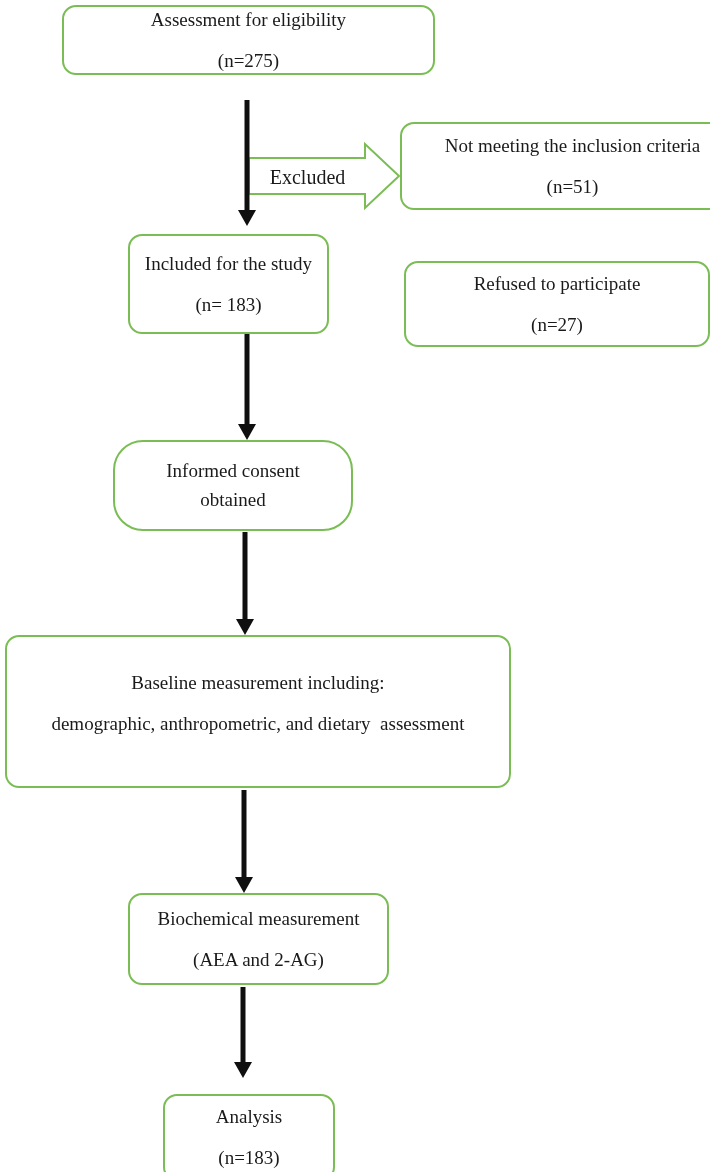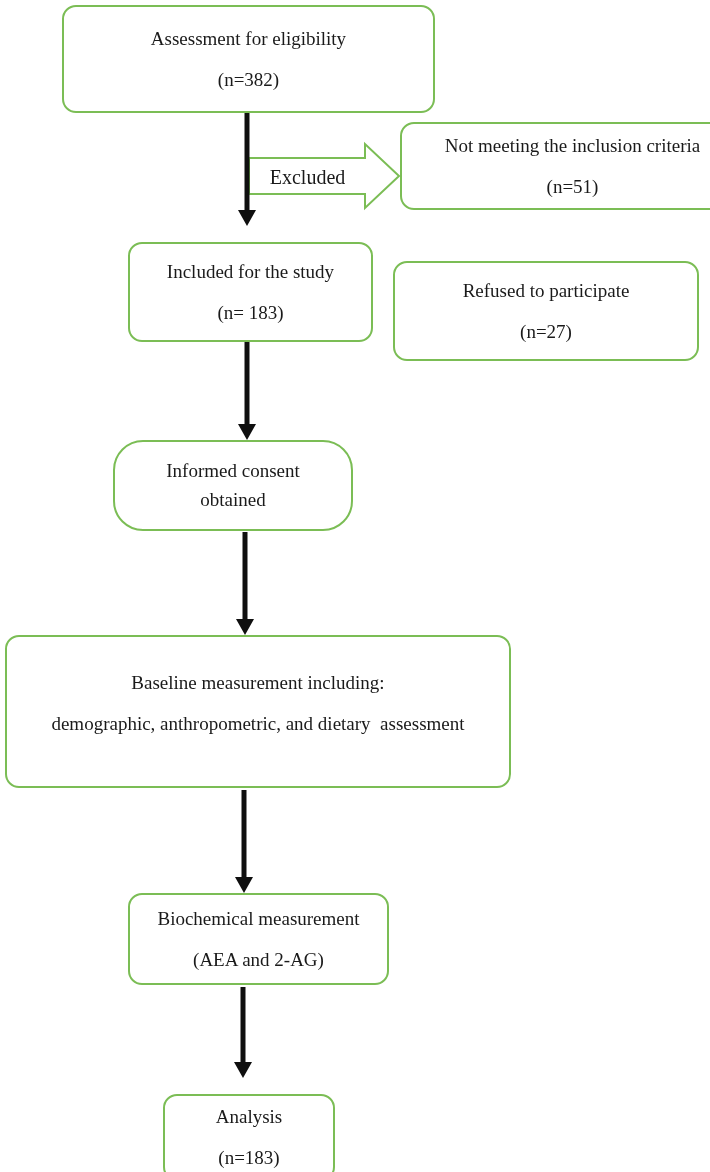--- a/index.html
+++ b/index.html
@@ -29,24 +29,24 @@
     flex-direction:column;
     align-items:center;
     justify-content:center;
     text-align:center;
     font-size:19px;
     line-height:1.15;
   }
   .flow-box .bline{white-space:pre-wrap;}
   .gap-lg{gap:19px;}
   .gap-sm{gap:7px;border-radius:30px;}
-  #box-assessment{left:62px;top:5px;width:373px;height:108px;}
+  #box-assessment{left:62px;top:5px;width:373px;height:70px;}
   #box-not-meeting{left:400px;top:122px;width:345px;height:88px;}
-  #box-included{left:128px;top:242px;width:245px;height:100px;font-family:Liberation Serif, serif;}
-  #box-refused{left:393px;top:261px;width:306px;height:100px;}
+  #box-included{left:128px;top:234px;width:201px;height:100px;font-family:Liberation Serif, serif;}
+  #box-refused{left:404px;top:261px;width:306px;height:86px;}
   #box-informed{left:113px;top:440px;width:240px;height:91px;}
   #box-baseline{left:5px;top:635px;width:506px;height:153px;padding-bottom:16px;}
   #box-biochemical{left:128px;top:893px;width:261px;height:92px;}
   #box-analysis{left:163px;top:1078px;width:172px;height:87px;margin-top:16px;}
   .excluded-label{
     position:absolute;
     left:250px;top:160px;width:115px;height:34px;
     display:flex;align-items:center;justify-content:center;
     font-size:20px;
   }
@@ -86,21 +86,21 @@
     <g>
       <line class="arrow-line" x1="243" y1="987" x2="243" y2="1064"></line>
       <polygon class="arrow-head" points="234,1062 252,1062 243,1078"></polygon>
     </g>
   </svg>
 
   <div class="excluded-label">Excluded</div>
 
   <div class="flow-box gap-lg" id="box-assessment">
     <span class="bline">Assessment for eligibility</span>
-    <span class="bline">(n=382)</span>
+    <span class="bline">(n=275)</span>
   </div>
 
   <div class="flow-box gap-lg" id="box-not-meeting">
     <span class="bline">Not meeting the inclusion criteria</span>
     <span class="bline">(n=51)</span>
   </div>
 
   <div class="flow-box gap-lg" id="box-included">
     <span class="bline">Included for the study</span>
     <span class="bline">(n= 183)</span>

